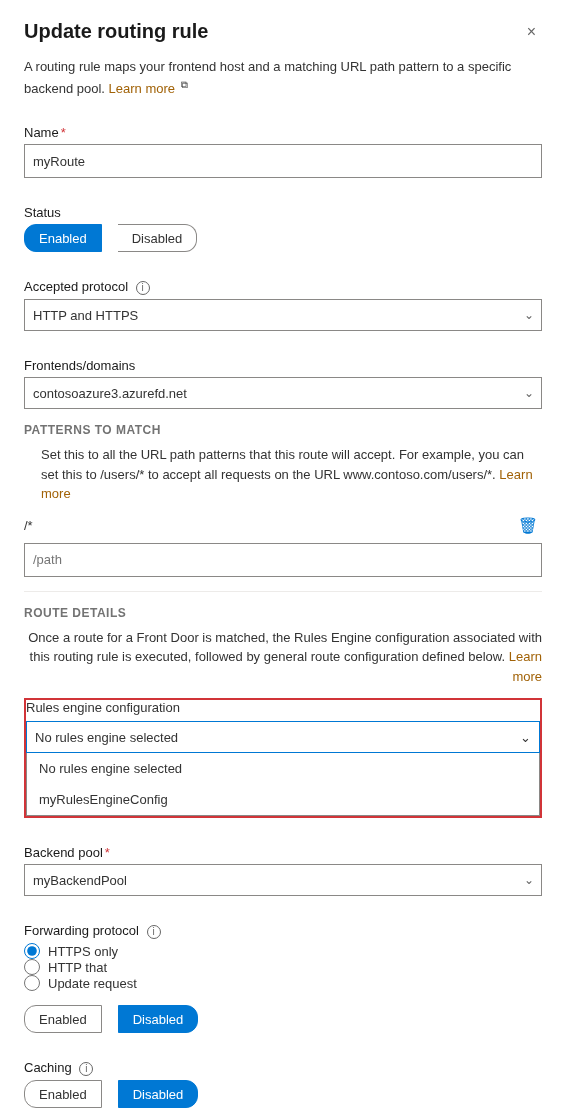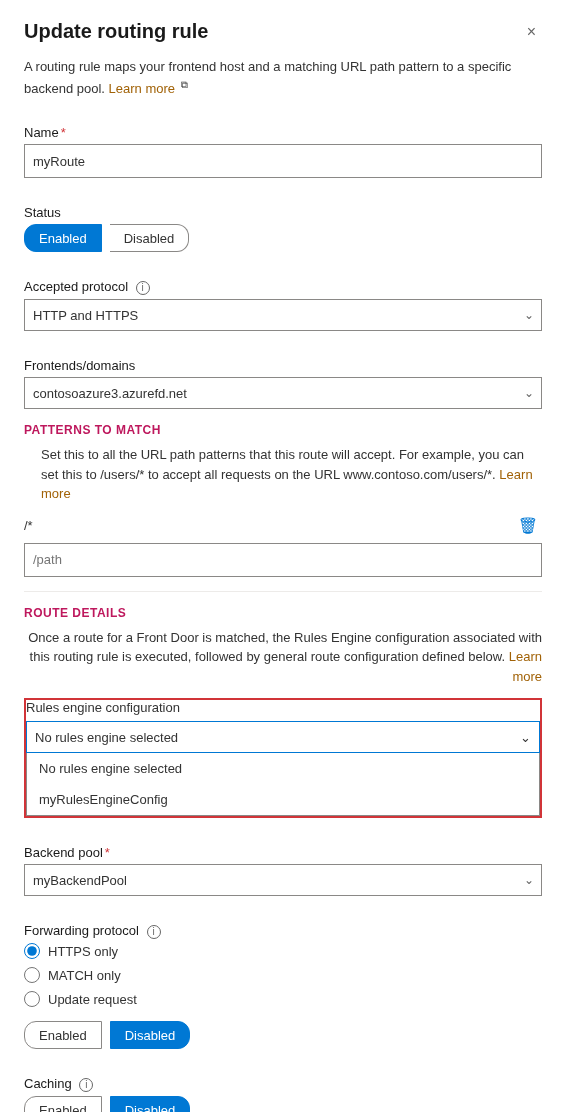--- a/index.html
+++ b/index.html
@@ -79,21 +79,21 @@
       height: 32px;
       border: 1px solid #8a8886;
       padding: 16px 8px;
       font-size: 13px;
       color: #333;
       outline: none;
     }
     .toggle-group {
       display: flex;
       align-items: flex-start;
-      gap: 8px;
+      gap: 16px;
     }
     .toggle-btn {
       height: 28px;
       padding: 0 14px;
       border: 1px solid #8a8886;
       background: #fff;
       cursor: pointer;
       font-size: 13px;
       color: #333;
     }
@@ -139,21 +139,21 @@
       transform: translateY(-50%);
       pointer-events: none;
       color: #666;
       font-size: 12px;
     }
     .section-title {
       font-size: 12px;
       font-weight: 700;
       letter-spacing: 0.5px;
       text-transform: uppercase;
-      color: #be185d;
+      color: #737373;
       margin-bottom: 8px;
       margin-top: 4px;
     }
     .patterns-description {
       font-size: 13px;
       color: #333;
       margin-bottom: 10px;
       line-height: 1.5;
       margin-left: 17px;
     }
@@ -211,21 +211,20 @@
     }
     .dropdown-item {
       padding: 8px 12px;
       font-size: 13px;
       color: #333;
       cursor: pointer;
     }
     .radio-group {
       display: flex;
       flex-direction: column;
-      gap: 8px;
       margin-top: 4px;
     }
     .radio-item {
       display: flex;
       align-items: center;
       gap: 8px;
       cursor: pointer;
     }
     .radio-input {
       width: 16px;
@@ -377,21 +376,21 @@
       <span>Forwarding protocol</span>
       <span class="info-icon">i</span>
     </div>
     <div class="radio-group">
       <label class="radio-item">
         <input type="radio" class="radio-input" name="forwarding" checked="" style="">
         <span class="radio-label">HTTPS only</span>
       </label>
       <label class="radio-item">
         <input type="radio" class="radio-input" name="forwarding" style="">
-        <span class="radio-label">MATCH only</span>
+        <span class="radio-label">HTTP that</span>
       </label>
       <label class="radio-item">
         <input type="radio" class="radio-input" name="forwarding" style="">
         <span class="radio-label">Update request</span>
       </label>
     </div>
   </div>
 
   <div class="field-group">
     <div class="toggle-group">

